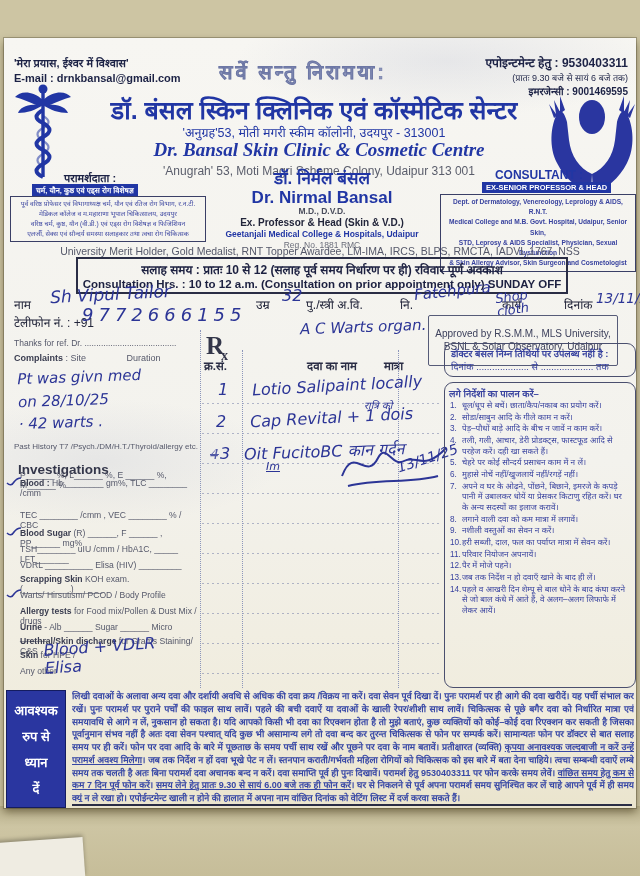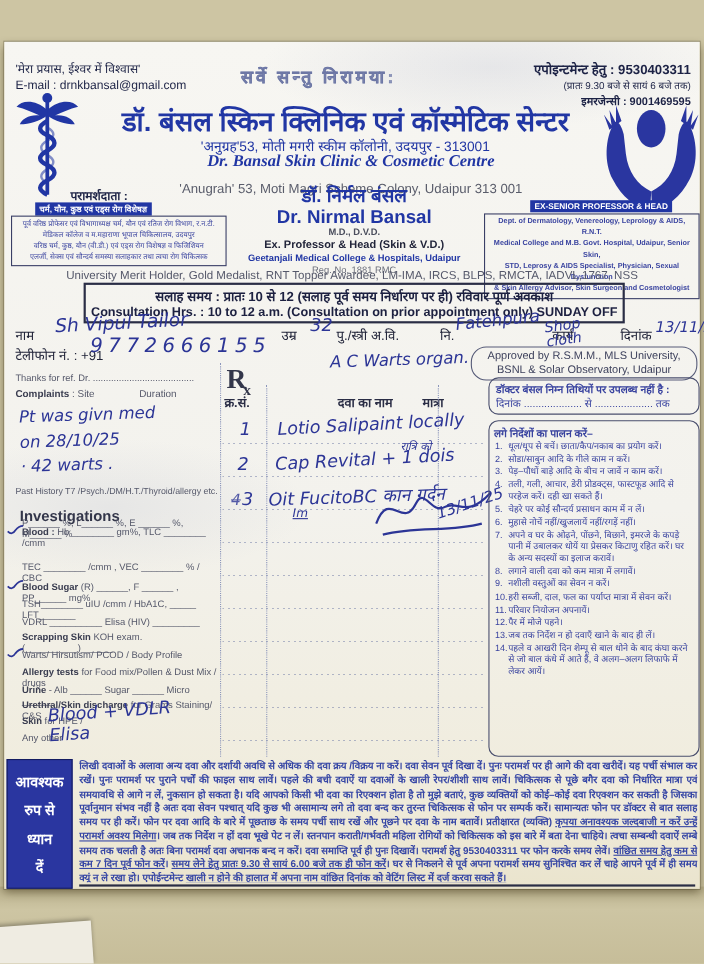--- a/index.html
+++ b/index.html
@@ -22,30 +22,30 @@
     position:absolute; left:4px; top:38px; width:632px; height:770px;
     background:
       radial-gradient(ellipse 300px 80px at 70% 3%, rgba(180,185,205,.25), transparent 70%),
       radial-gradient(ellipse 260px 90px at 15% 55%, rgba(170,175,195,.18), transparent 70%),
       linear-gradient(180deg,#f7f6f2 0%, #f3f2ed 55%, #f0ecdd 88%, #eae4cd 100%);
     box-shadow:0 4px 8px rgba(60,50,20,.55), 0 0 0 1px rgba(90,85,60,.4);
   }
   .abs { position:absolute; }
 
   
-  .motto-left { left:10px; top:18px; font-size:11px; font-weight:normal; color:#1c2245; line-height:1.35; }
-  .motto-center { left:215px; top:20px; font-size:16px; color:#8d96bb; letter-spacing:3px; font-weight:bold;
+  .motto-left { left:10px; top:18px; font-size:11px; font-weight:bold; color:#1c2245; line-height:1.35; }
+  .motto-center { left:215px; top:20px; font-size:20px; color:#8d96bb; letter-spacing:3px; font-weight:bold;
                   -webkit-text-stroke:.4px #6d77a5; }
   .appt { right:8px; top:16px; text-align:right; color:#1c2245; }
   .appt .l1 { font-size:12px; font-weight:bold; }
   .appt .l2 { font-size:9px; }
   .appt .l3 { font-size:10px; font-weight:bold; }
   .title-hi { left:70px; top:54px; width:480px; text-align:center; font-size:25px; font-weight:bold; color:#2136a4; }
   .addr-hi  { left:70px; top:86px; width:480px; text-align:center; font-size:12.5px; color:#2136a4; }
-  .title-en { left:70px; top:101px; width:490px; text-align:center; font-size:15px; font-weight:bold; font-style:italic;
+  .title-en { left:70px; top:101px; width:490px; text-align:center; font-size:19px; font-weight:bold; font-style:italic;
               font-family:"Liberation Serif","DejaVu Serif",serif; color:#2136a4; }
   .addr-en  { left:70px; top:126px; width:490px; text-align:center; font-size:12px; color:#5a5d6b; }
 
   
   .cred-title-l { left:60px; top:132px; font-size:11px; font-weight:bold; color:#1c2245; }
   .badge { background:#2136a4; color:#fff; font-size:7.5px; font-weight:bold; padding:1px 4px; display:inline-block; }
   .badge-l { left:28px; top:146px; }
   .cred-box-l { left:6px; top:158px; width:196px; border:1px solid #3a3f66; padding:2px 3px; font-size:6.6px;
                 color:#39439f; text-align:center; line-height:1.5; }
   .cred-c { left:206px; top:128px; width:224px; text-align:center; }
@@ -73,22 +73,22 @@
   .age-val { left:278px; top:248px; font-size:16px; }
   .gender-label { left:302px; top:258px; }
   .res-label { left:396px; top:258px; }
   .res-val { left:410px; top:244px; font-size:15px; transform:rotate(-6deg); }
   .work-label { left:498px; top:258px; }
   .work-val { left:492px; top:252px; font-size:13px; transform:rotate(-8deg); line-height:1; }
   .date-label { left:560px; top:258px; }
   .date-val { left:592px; top:252px; font-size:13.5px; }
   .phone-label { left:10px; top:276px; }
   .phone-val { left:78px; top:266px; font-size:18px; letter-spacing:5px; }
-  .approved-box { left:424px; top:277px; width:206px; border:1.5px solid #565b78; border-radius:14px;
-                  text-align:center; font-size:10px; color:#3d415c; padding:2px 2px; line-height:1.25; }
+  .approved-box { left:424px; top:277px; width:190px; border:1.5px solid #565b78; border-radius:2px;
+                  text-align:center; font-size:10px; color:#3d415c; padding:12px 2px; line-height:1.25; }
   .warts-note { left:296px; top:280px; font-size:15px; transform:rotate(-2deg); }
 
   
   .vdot { border-left:1px dotted #8c96bb; width:0; }
   .leftcol-div { left:196px; top:292px; height:358px; }
 
   .lp { color:#55586a; }
   .lp .b { font-weight:bold; color:#3a3d50; }
   .lp-thanks { left:10px; top:300px; font-size:8.5px; }
   .lp-compl { left:10px; top:315px; font-size:9px; }
@@ -202,20 +202,21 @@
 
     <div class="abs cred-c">
       <div class="nhi">डॉ. निर्मल बंसल</div>
       <div class="nen">Dr. Nirmal Bansal</div>
       <div class="deg">M.D., D.V.D.</div>
       <div class="pos">Ex. Professor &amp; Head (Skin &amp; V.D.)</div>
       <div class="col">Geetanjali Medical College &amp; Hospitals, Udaipur</div>
       <div class="reg">Reg. No. 1881 RMC</div>
     </div>
 
+    <div class="abs cred-title-r">CONSULTANT :</div>
     <div class="abs badge badge-r">EX-SENIOR PROFESSOR &amp; HEAD</div>
     <div class="abs cred-box-r">
       <div>Dept. of Dermatology, Venereology, Leprology &amp; AIDS, R.N.T.</div>
       <div>Medical College and M.B. Govt. Hospital, Udaipur, Senior Skin,</div>
       <div>STD, Leprosy &amp; AIDS Specialist, Physician, Sexual Dysfunction</div>
       <div>&amp; Skin Allergy Advisor, Skin Surgeon and Cosmetologist</div>
     </div>
 
     <div class="abs merit">University Merit Holder, Gold Medalist, RNT Topper Awardee, LM-IMA, IRCS, BLPS, RMCTA, IADVL,1767, NSS</div>
 

